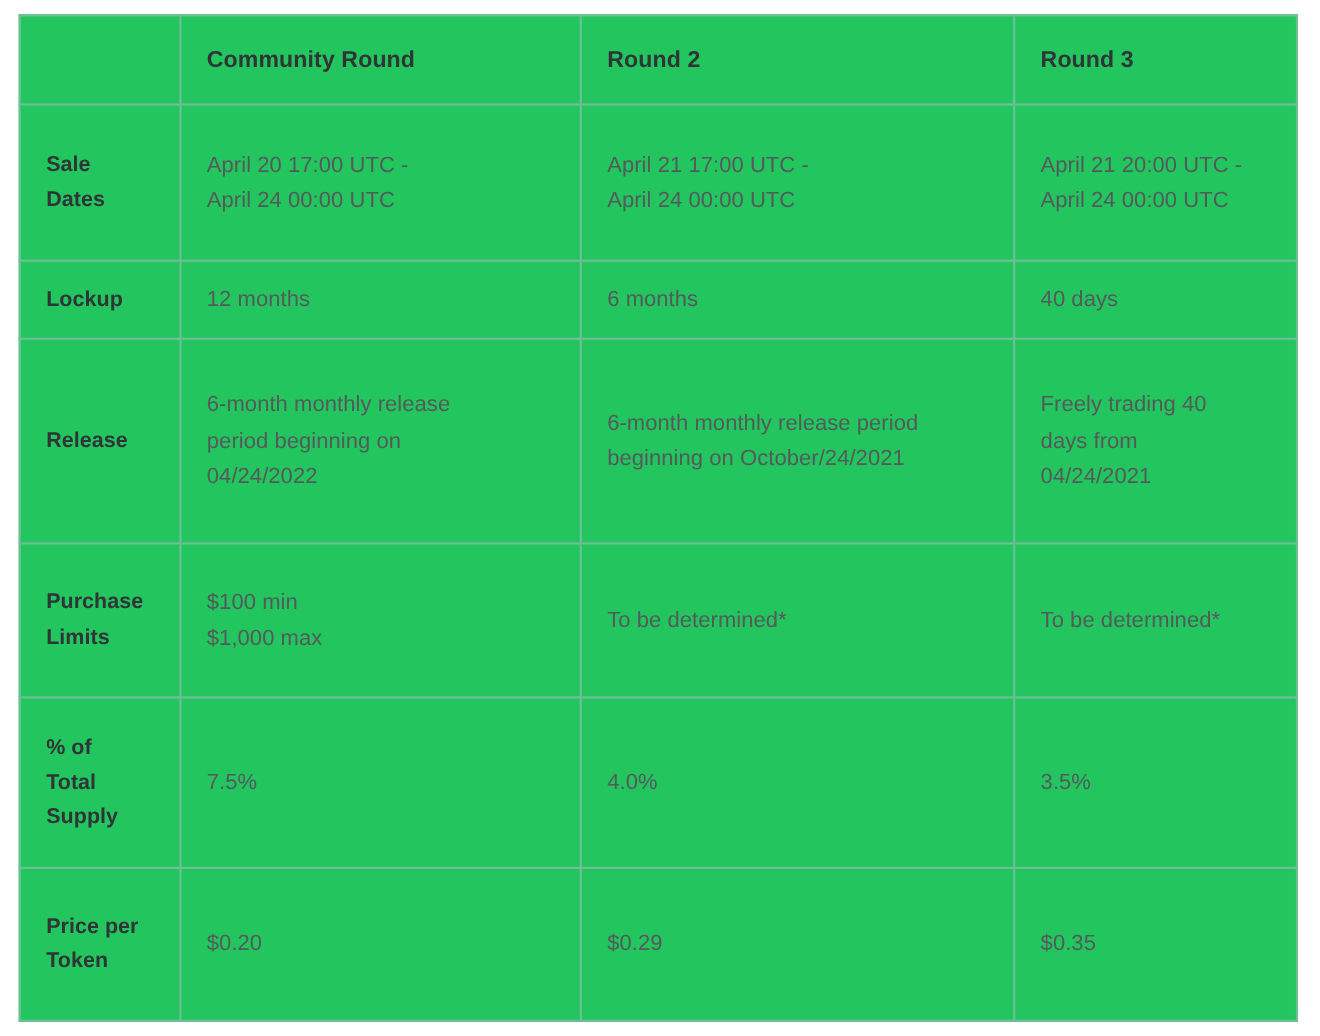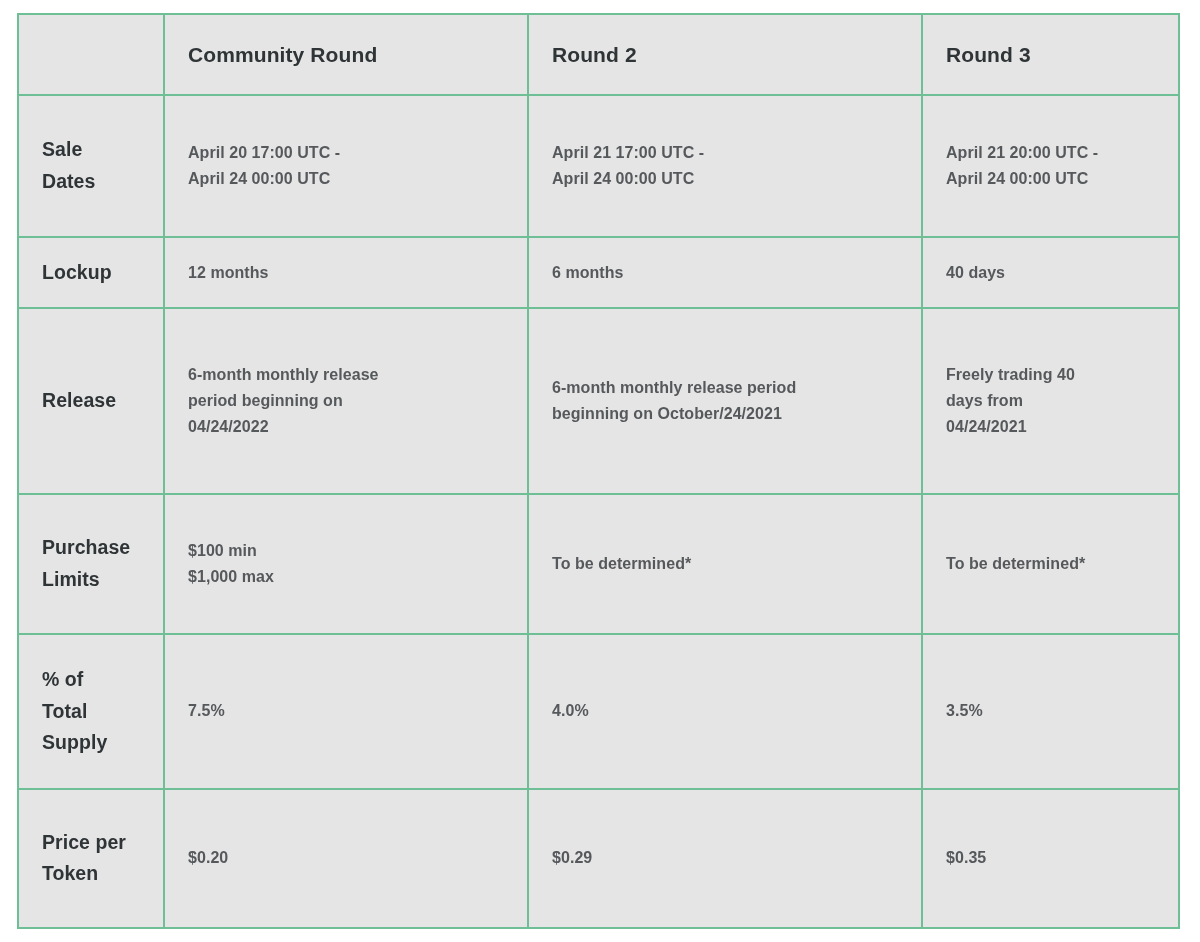--- a/index.html
+++ b/index.html
@@ -30,21 +30,21 @@
     top: 13px;
     width: 1161px;
     height: 916px;
   }
 
   table.rounds-table {
     width: 1161px;
     height: 916px;
     border-collapse: collapse;
     table-layout: fixed;
-    background: #e5e5e5;
+    background: #22c55e;
   }
 
   table.rounds-table td,
   table.rounds-table th {
     border: 2px solid #6ebf95;
     vertical-align: middle;
     text-align: left;
     padding: 10px 22px 10px 23px;
     box-sizing: border-box;
   }
@@ -74,22 +74,22 @@
     font-weight: bold;
     color: #2f3437;
     line-height: 1.62;
     letter-spacing: 0.05px;
     padding-left: 21px;
     padding-right: 10px;
   }
 
   
   td.value-cell {
-    font-size: 16px;
-    font-weight: bold;
+    font-size: 20px;
+    font-weight: normal;
     color: #56595c;
     line-height: 1.62;
     letter-spacing: 0.05px;
   }
 
   
   tr.row-sale-dates   td { height: 115px; margin-left: 29px; }
   tr.row-lockup       td { height: 58px; }
   tr.row-release      td { height: 150px; }
   tr.row-purchase     td { height: 114px; }

